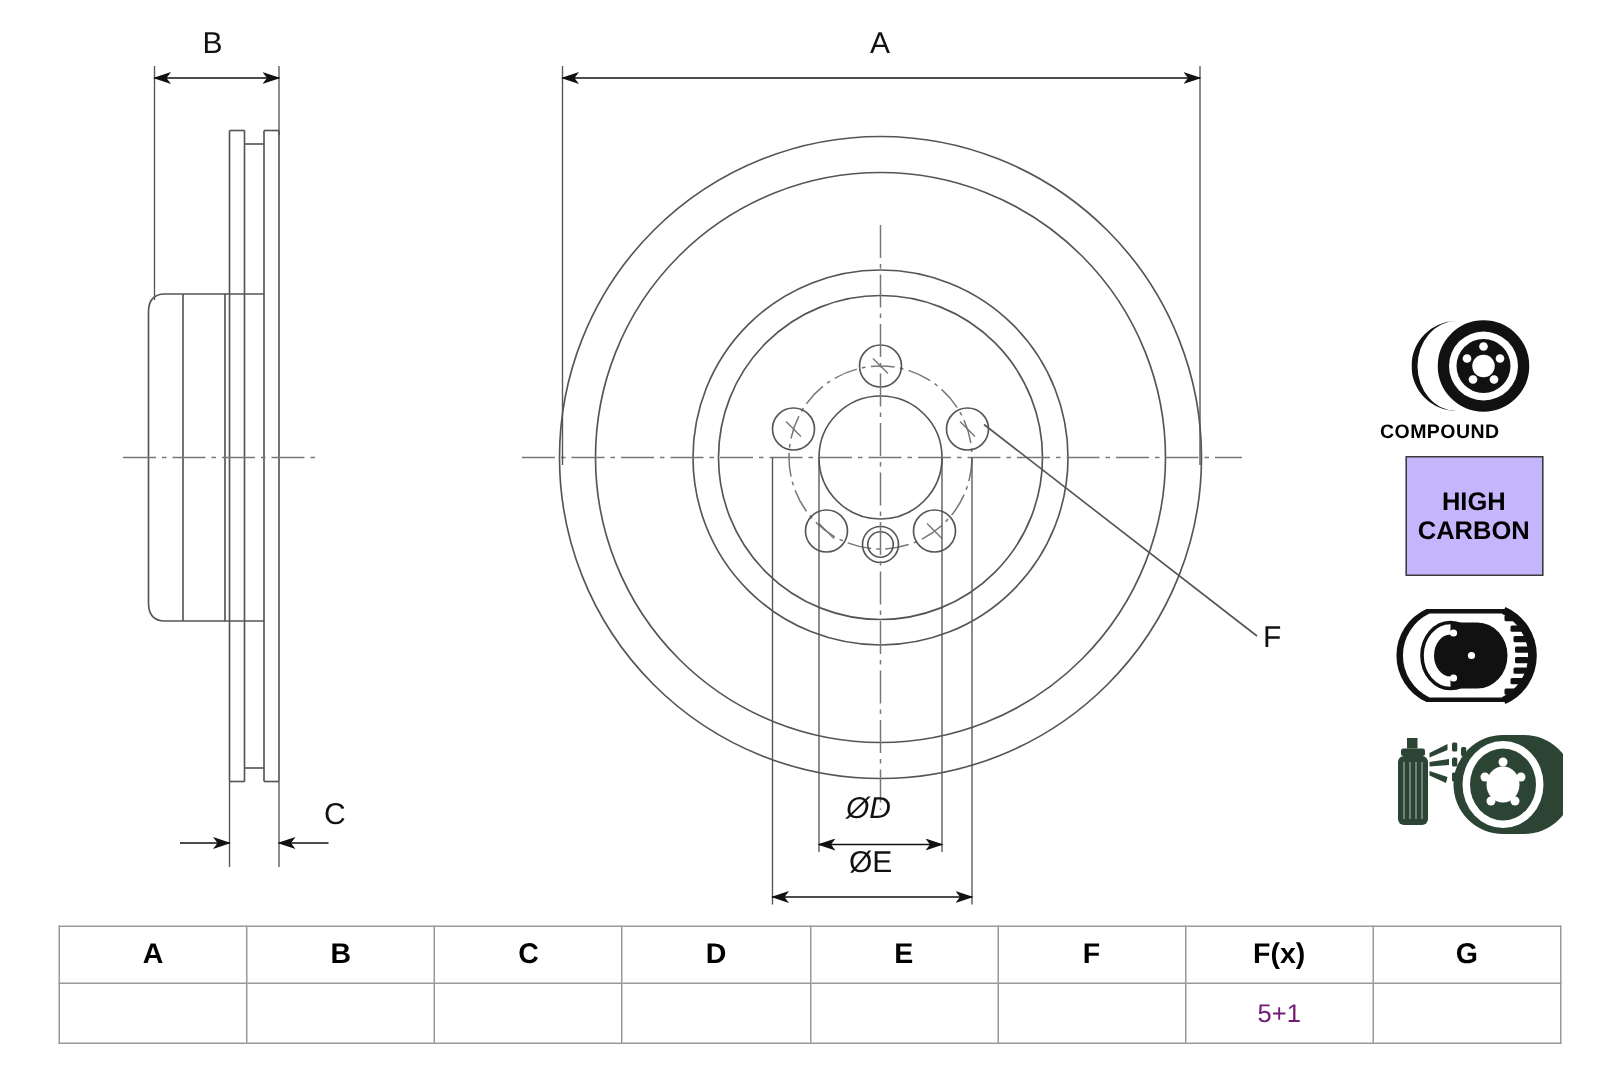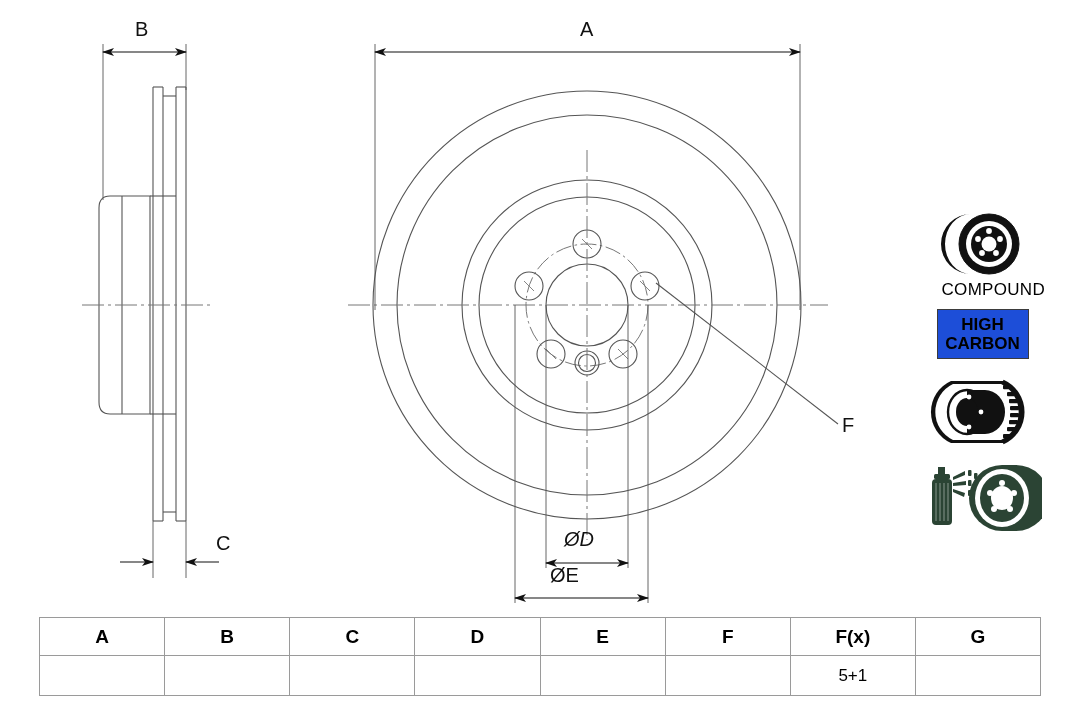--- a/index.html
+++ b/index.html
@@ -43,48 +43,48 @@
     height: 38px;
     font-size: 19px;
     font-weight: bold;
     color: #000000;
     font-family: "Liberation Sans", sans-serif;
   }
   .spec-table tbody td {
     height: 40px;
     font-size: 17px;
     font-weight: normal;
-    color: #000000;
+    color: #701a75;
   }
   
   .icon-col {
     position: absolute;
     left: 920px;
     top: 210px;
     width: 125px;
   }
   .icon-block { position: relative; }
   .compound-label {
-    text-align: right;
-    font-size: 17px;
-    font-weight: normal;
+    text-align: left;
+    font-size: 13px;
+    font-weight: bold;
     letter-spacing: 0.3px;
     color: #000000;
     margin-top: 2px;
   }
   .hc-box {
     width: 92px;
-    height: 50px;
+    height: 80px;
     margin: 9px auto 0 auto;
     border: 1.6px solid #3b3b3b;
     display: flex;
     flex-direction: column;
     align-items: center;
     justify-content: center;
-    background: #1d4ed8;
+    background: #c4b5fd;
   }
   .hc-line {
     font-size: 17px;
     font-weight: bold;
     line-height: 1.12;
     color: #000000;
     text-align: center;
   }
   .icon-svg { display: block; margin: 0 auto; }
   .dim-label {
@@ -205,21 +205,21 @@
     </g>
     <line x1="515" y1="598" x2="648" y2="598" stroke="#111111" stroke-width="1.1" marker-start="url(#arrOut)" marker-end="url(#arrIn)"></line>
 
     <line x1="656" y1="283" x2="838" y2="424" stroke="#555555" stroke-width="1.1"></line>
   </svg>
 
   <div class="dim-label" style="left:135px; top:18px;">B</div>
   <div class="dim-label" style="left:216px; top:532px;">C</div>
   <div class="dim-label" style="left:580px; top:18px;">A</div>
   <div class="dim-label" style="left:564px; top:528px;font-style:italic;">ØD</div>
-  <div class="dim-label" style="left:550px; top:564px;">ØE</div>
+  <div class="dim-label" style="left:566px; top:564px;">ØE</div>
   <div class="dim-label" style="left:842px; top:414px;">F</div>
 
   <div class="icon-col">
 
     <div class="icon-block">
       <svg class="icon-svg" width="84" height="68" viewBox="0 0 84 68">
 
         <path d="M30,4 A30,30 0 1,0 30,64 A26,30 0 1,1 30,4 Z" fill="#111111"></path>
 
         <ellipse cx="48" cy="34" rx="30" ry="30" fill="#111111"></ellipse>

